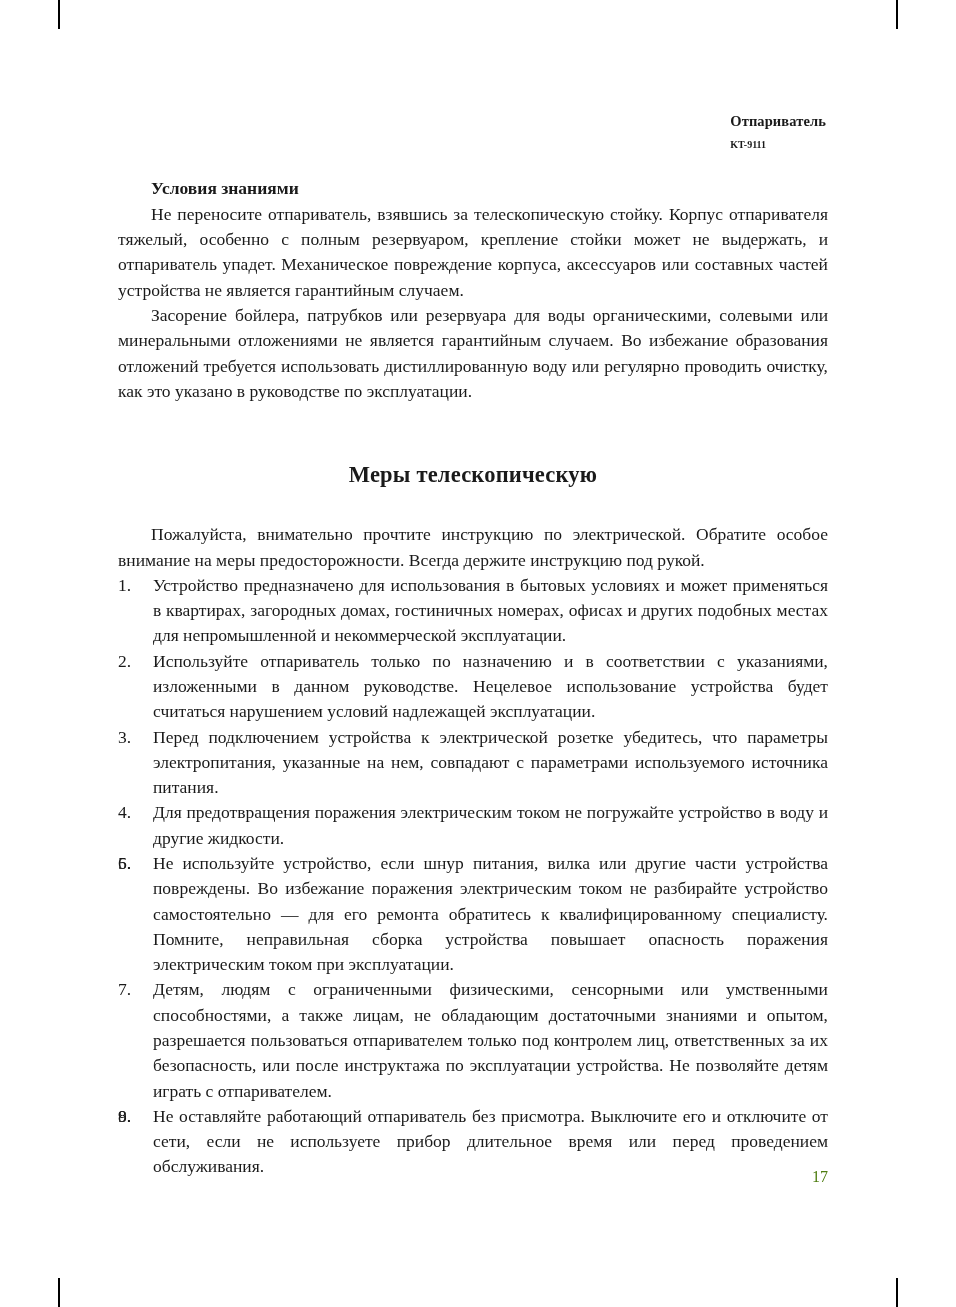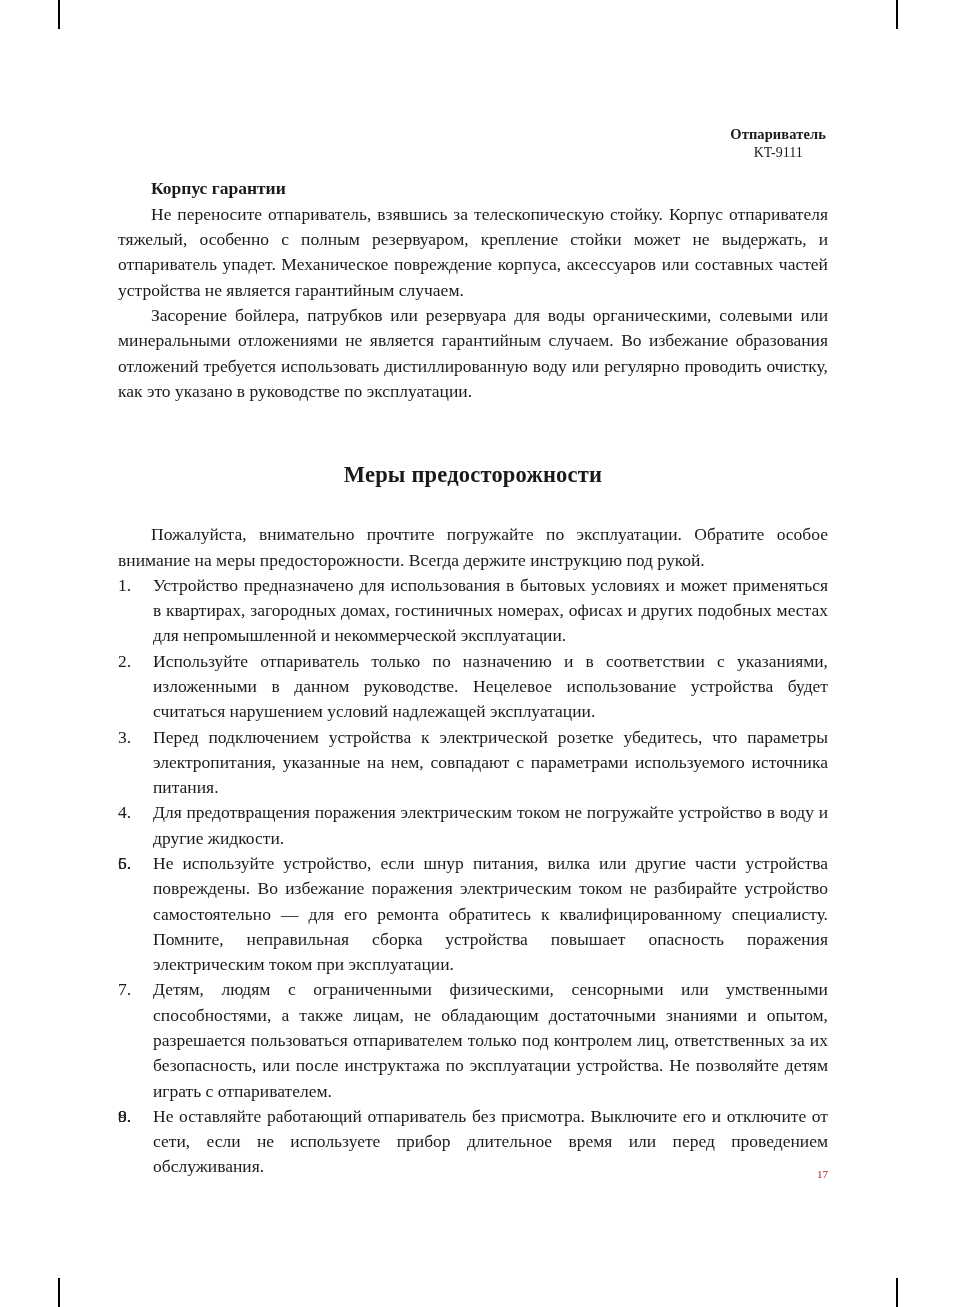--- a/index.html
+++ b/index.html
@@ -25,34 +25,35 @@
   }
   .crop-tl { left: 58px;  top: 0px;     height: 29px; }
   .crop-tr { left: 896px; top: 0px;     height: 29px; }
   .crop-bl { left: 58px;  top: 1278px;  height: 29px; }
   .crop-br { left: 896px; top: 1278px;  height: 29px; }
 
   
   .runhead {
     position: absolute;
     right: 130px;
-    top: 125px;
-    text-align: center;
+    top: 112px;
+    text-align: left;
     line-height: 1.28;
   }
   .runhead-title {
     font-size: 14.5px;
     font-weight: bold;
     letter-spacing: 0.1px;
     display: block;
   }
   .runhead-model {
-    font-size: 14px;
-    font-weight: normal;
+    font-size: 10px;
+    font-weight: bold;
     display: block;
+    margin-top: 8px;
   }
 
   
   .content {
     position: absolute;
     left: 118px;
     top: 176px;
     width: 710px;
   }
 
@@ -108,22 +109,22 @@
     width: 27px;
     text-align: left;
     font-size: 17.5px;
   }
 
   
   .folio {
     position: absolute;
     right: 128px;
     top: 1168px;
-    font-size: 11px;
-    color: #b91c1c;
+    font-size: 16px;
+    color: #4d7c0f;
     font-family: "Liberation Serif", "DejaVu Serif", serif;
     margin-left: 37px;
   }
 </style>
 </head>
 <body>
 
 <div class="page">
 
   <div class="crop-mark crop-tl"></div>
@@ -131,32 +132,32 @@
   <div class="crop-mark crop-bl"></div>
   <div class="crop-mark crop-br"></div>
 
   <div class="runhead">
     <span class="runhead-title">Отпариватель</span>
     <span class="runhead-model">KT-9111</span>
   </div>
 
   <div class="content">
 
-    <h2 class="sec-title">Корпус гарантии</h2>
+    <h2 class="sec-title">Условия знаниями</h2>
 
     <p class="para">Не переносите отпариватель, взявшись за телескопическую стойку. Корпус отпаривателя тяжелый, особенно с полным резервуаром, крепление стойки может не выдержать, и отпариватель упадет.  Механическое повреждение корпуса, аксессуаров или составных частей устройства не является гарантийным случаем.</p>
     <p class="para">Засорение бойлера, патрубков или резервуара для воды органическими, солевыми или минеральными отложениями не является гарантийным случаем. Во избежание образования отложений требуется использовать дистиллированную воду или регулярно проводить очистку, как это указано в руководстве по эксплуатации.</p>
 
     <div class="gap-after-warranty"></div>
 
-    <h1 class="main-title">Меры предосторожности</h1>
+    <h1 class="main-title">Меры телескопическую</h1>
 
     <div class="gap-after-title"></div>
 
-    <p class="para">Пожалуйста, внимательно прочтите погружайте по эксплуатации. Обратите особое внимание на меры предосторожности. Всегда держите инструкцию под рукой.</p>
+    <p class="para">Пожалуйста, внимательно прочтите инструкцию по электрической. Обратите особое внимание на меры предосторожности. Всегда держите инструкцию под рукой.</p>
 
     <ol class="precautions">
       <li>
         <span class="num">1.</span><span>Устройство предназначено для использования в бытовых условиях и может применяться в квартирах, загородных домах, гостиничных номерах, офисах и других подобных местах для непромышленной и некоммерческой эксплуатации.</span>
       </li>
       <li>
         <span class="num">2.</span><span>Используйте отпариватель только по назначению и в соответствии с указаниями, изложенными в данном руководстве. Нецелевое использование устройства будет считаться нарушением условий надлежащей эксплуатации.</span>
       </li>
       <li>
         <span class="num">3.</span><span>Перед подключением устройства к электрической розетке убедитесь, что параметры электропитания, указанные на нем, совпадают с параметрами используемого источника питания.</span>

